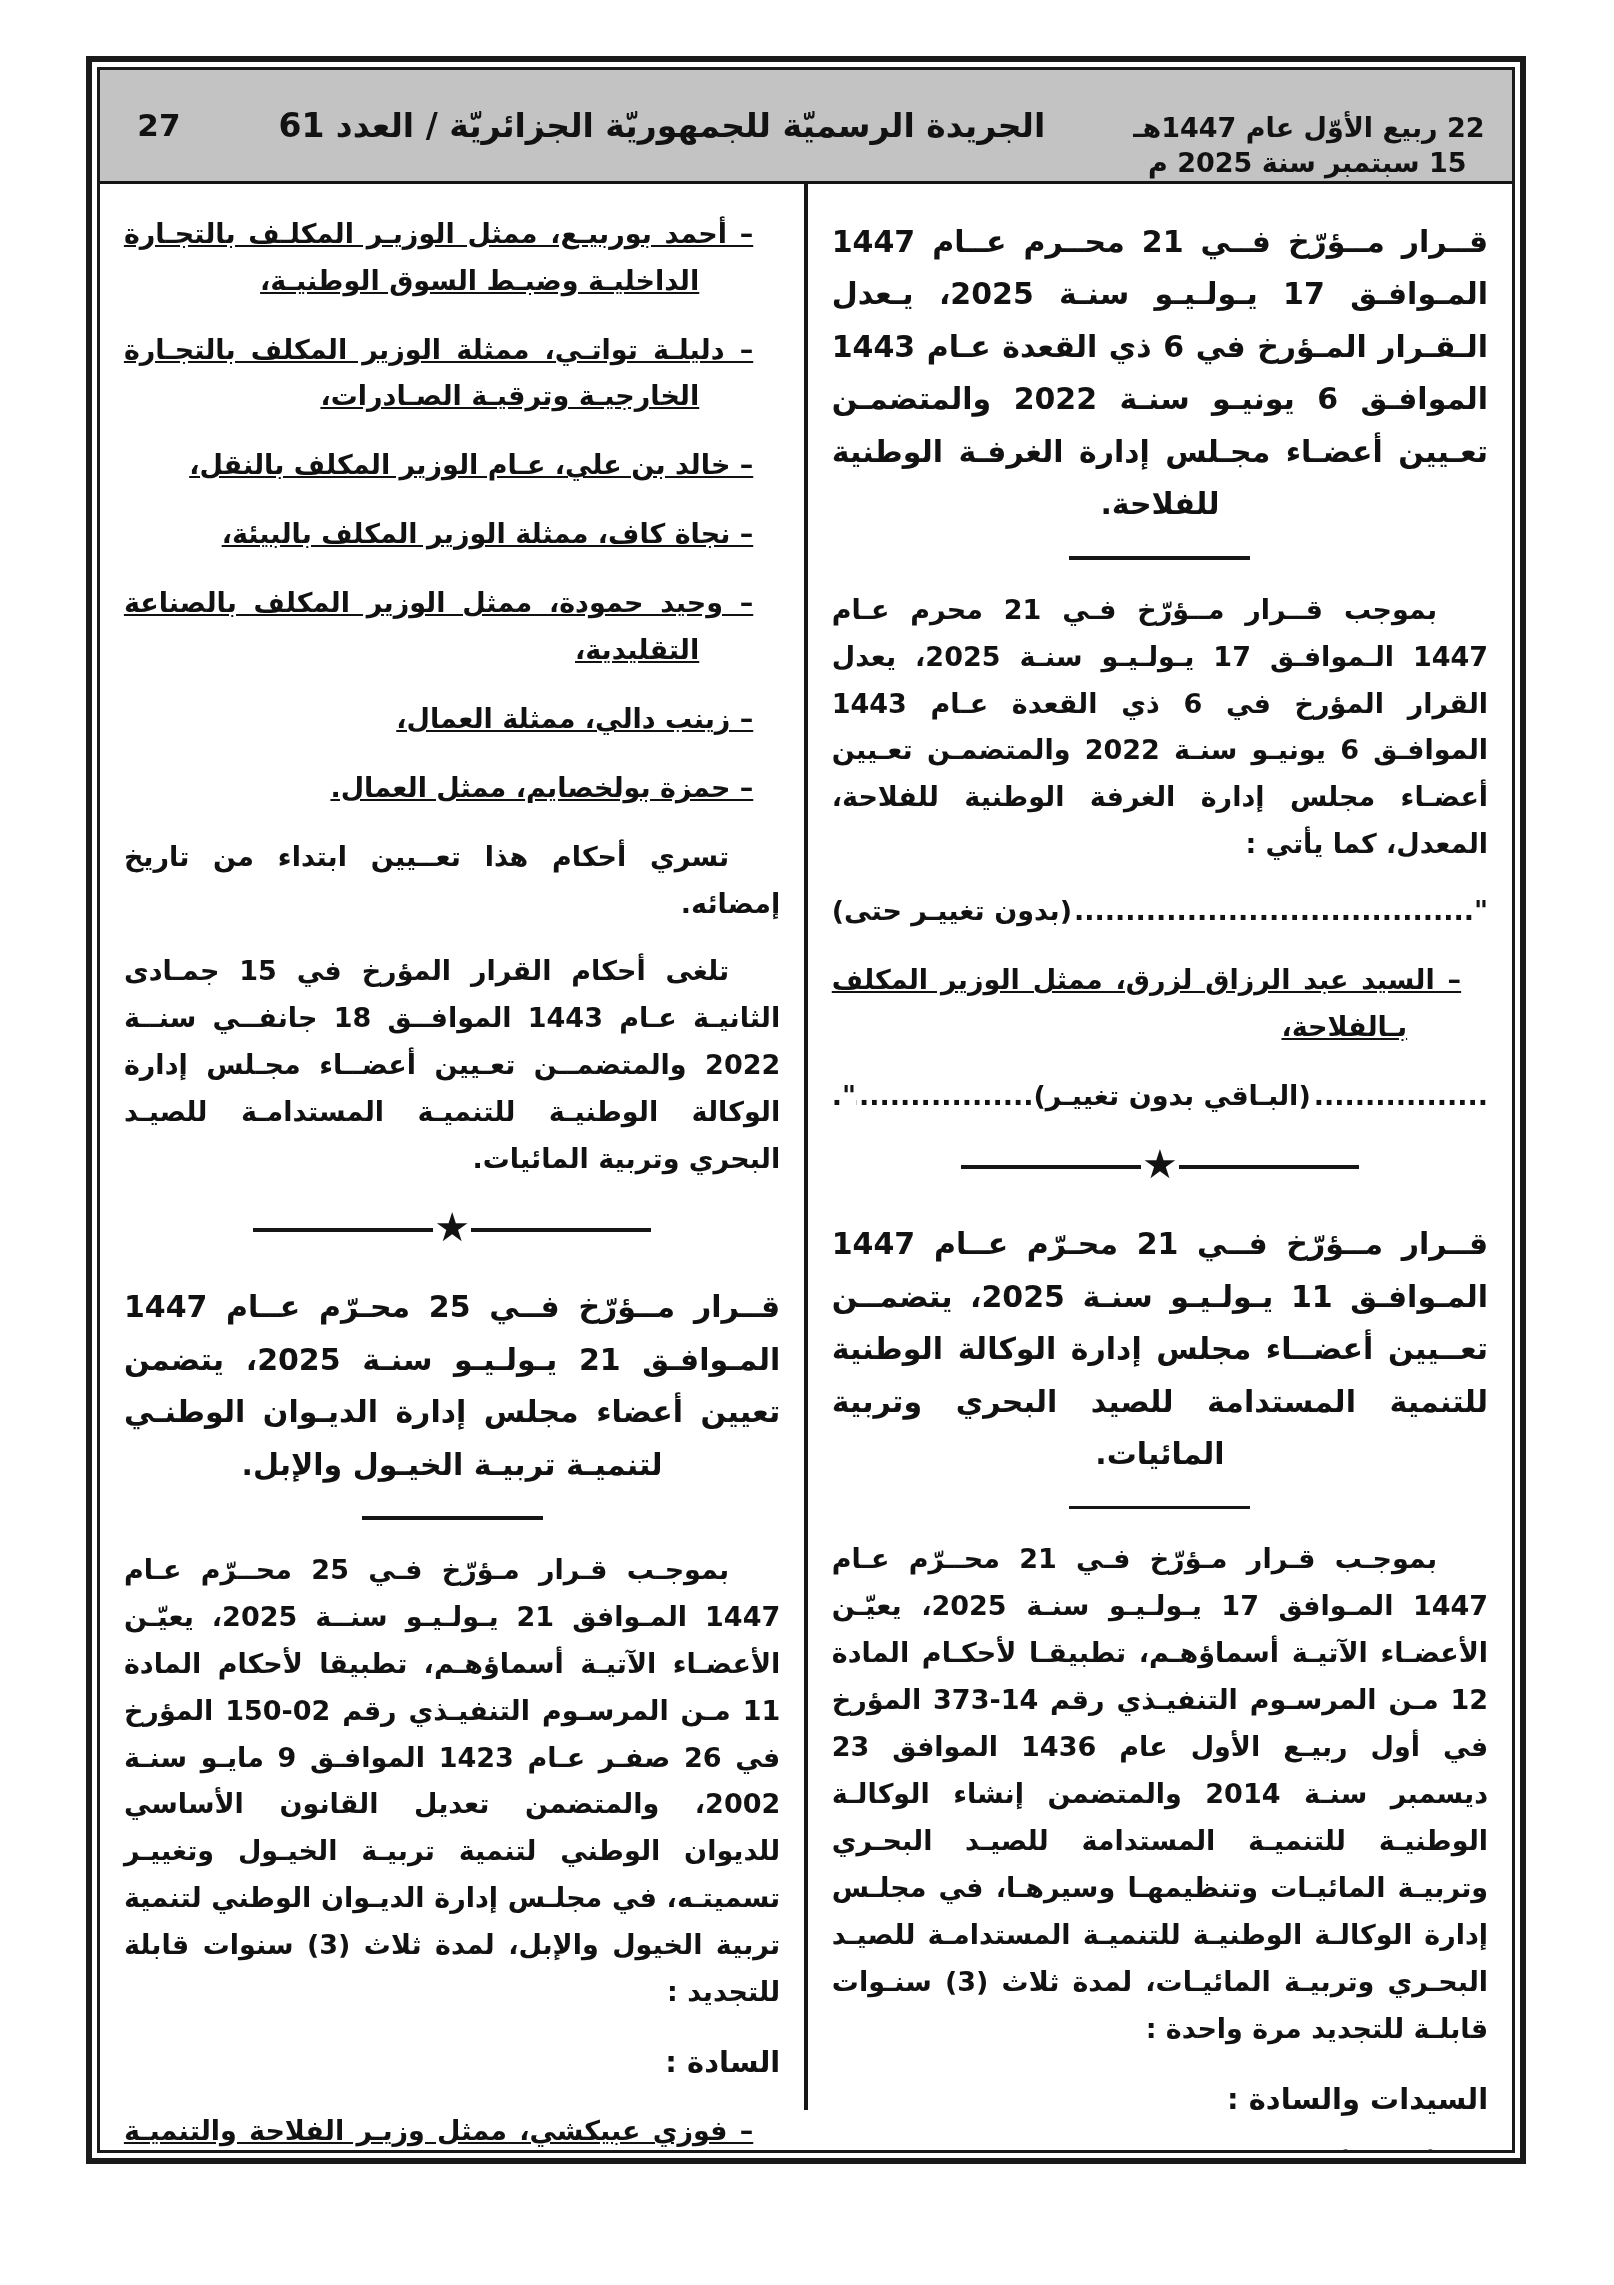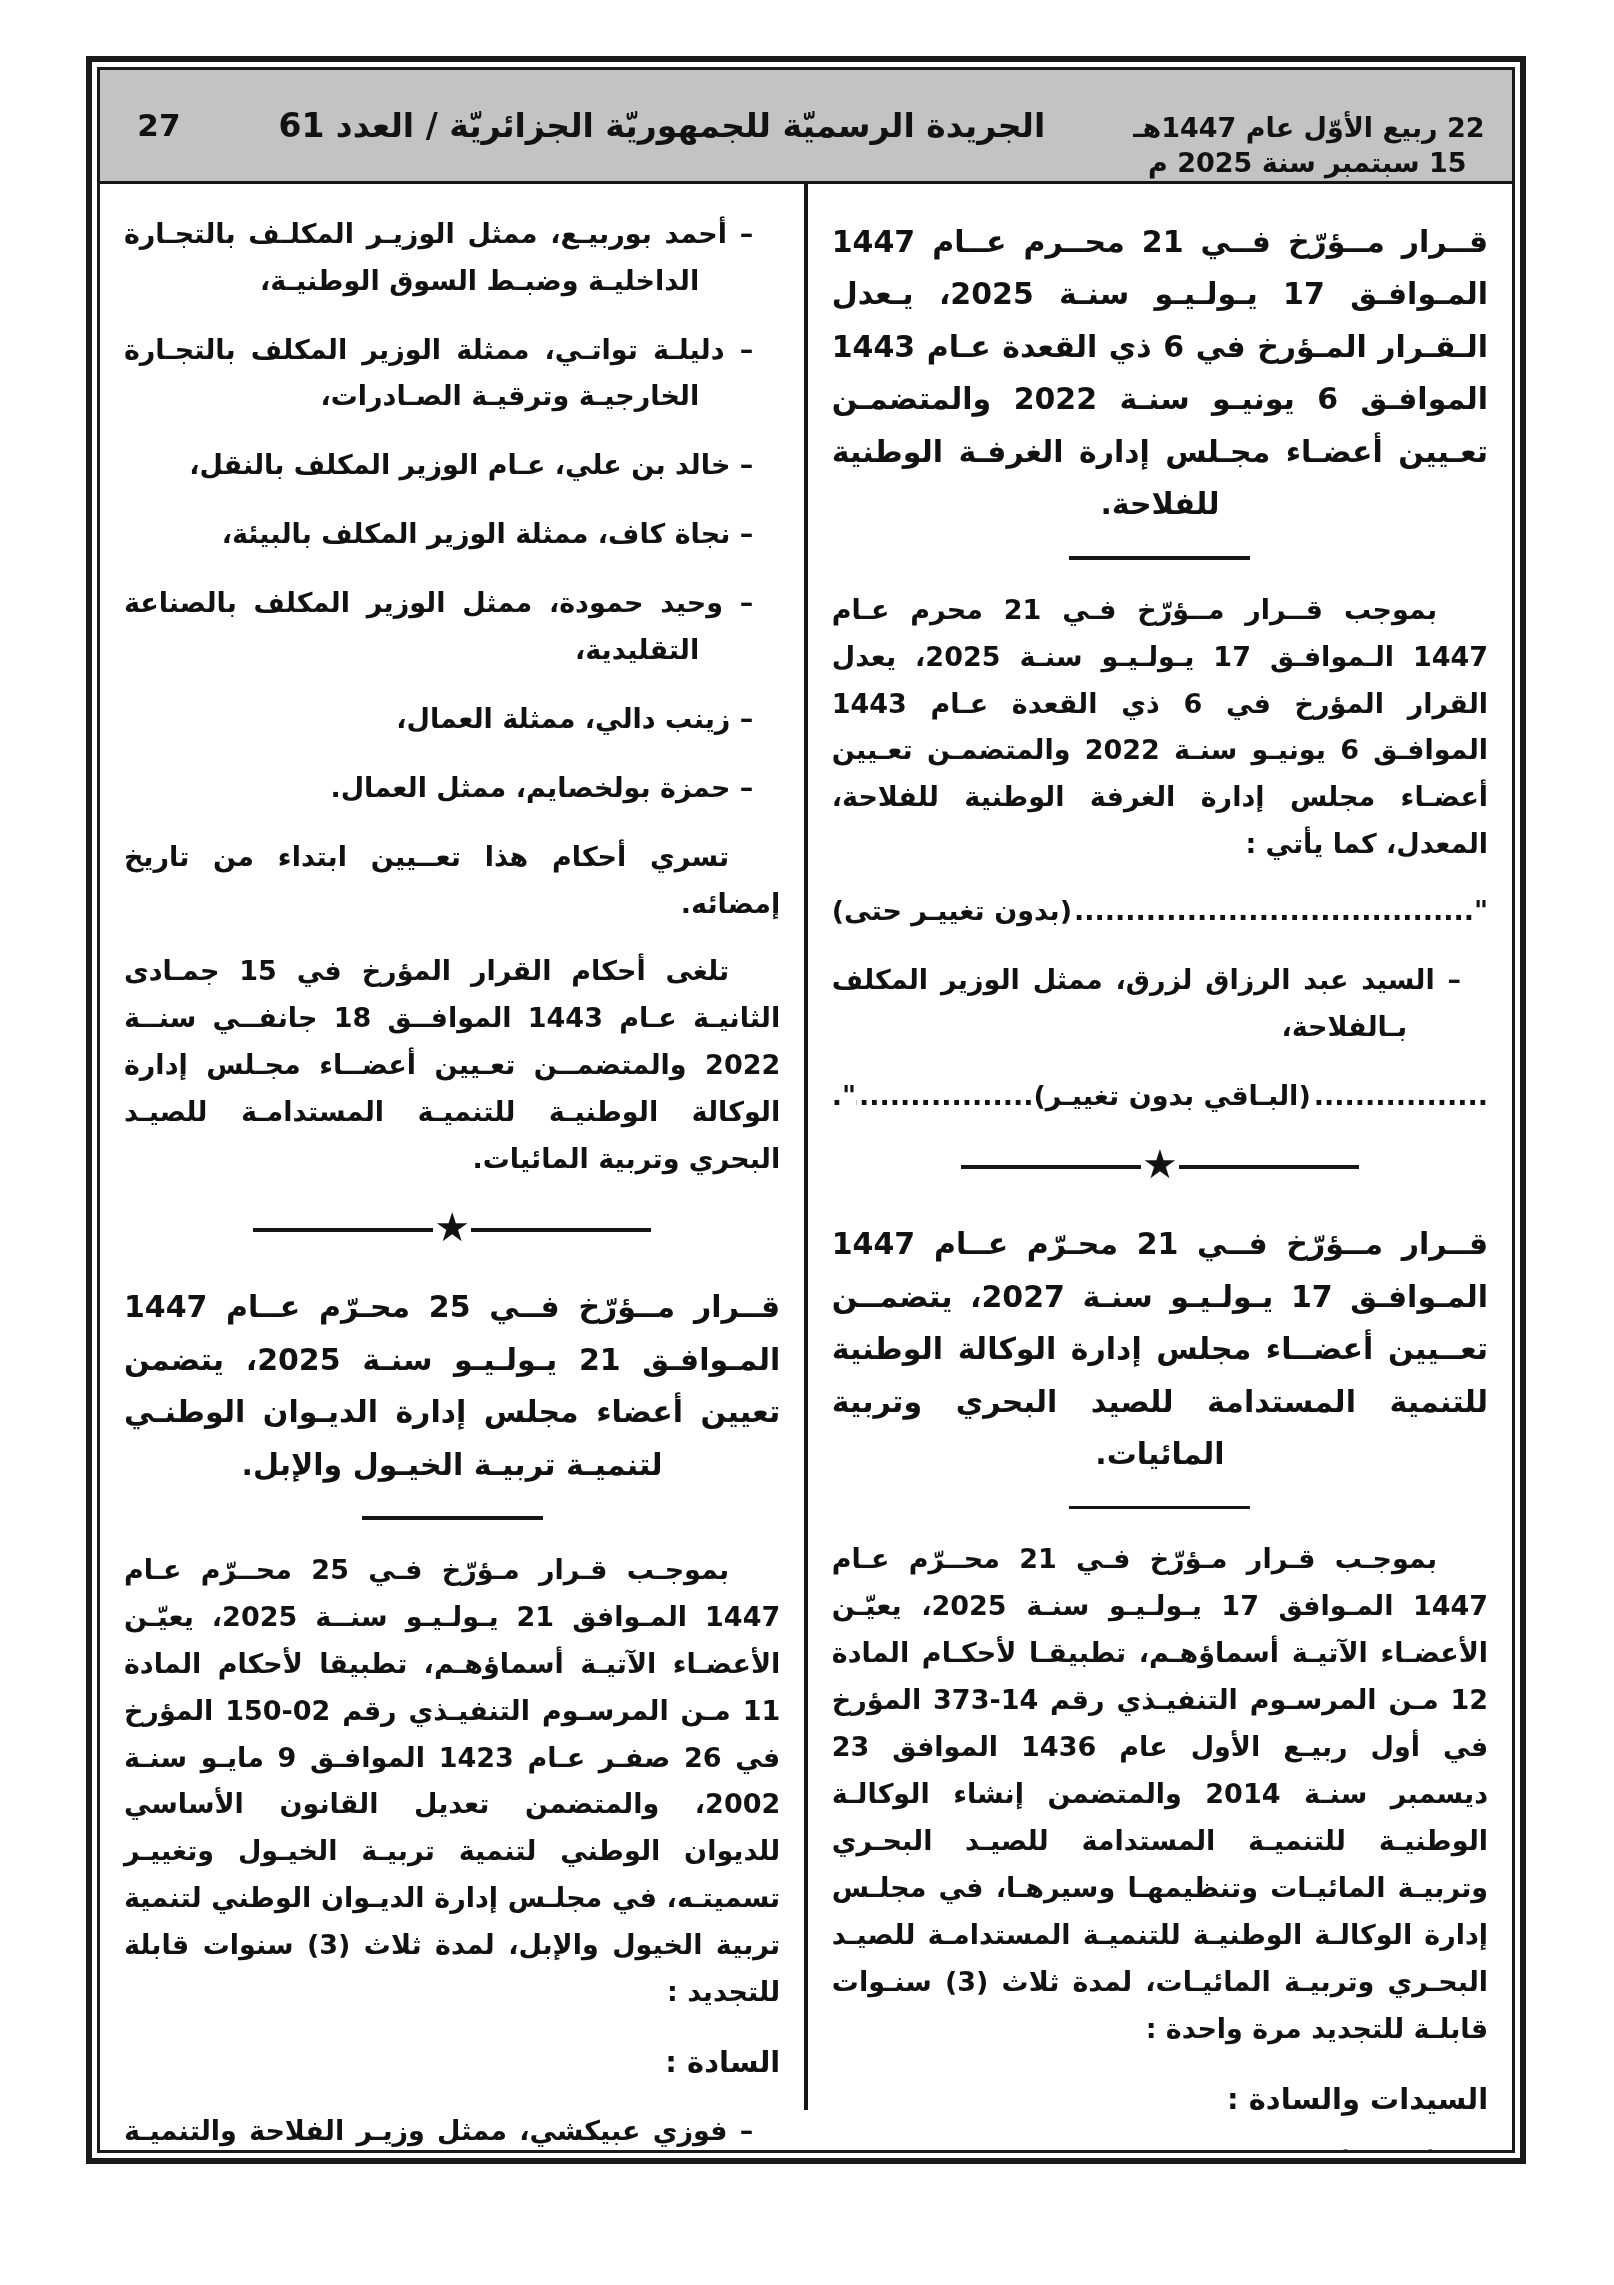--- a/index.html
+++ b/index.html
@@ -107,20 +107,21 @@
     font-weight: bold;
     font-size: 27px;
   }
   .item {
     text-align: justify;
     padding-right: 81px;
     text-indent: -54px;
     margin: 0 0 22px;
     font-weight: bold;
     font-size: 27px;
+    text-decoration: underline;
   }
   .sub-heading {
     font-weight: bold;
     font-size: 29px;
     margin: 21px 0 20px;
   }
   .leader-line {
     display: flex;
     align-items: baseline;
     font-weight: bold;
@@ -191,21 +192,21 @@
             <span class="leader">....................................................</span>
             <span>".</span>
           </div>
 
           <div class="star-sep">
             <span class="rule"></span>
             <span class="star">★</span>
             <span class="rule"></span>
           </div>
 
-          <h2 class="decree-title">قــرار مــؤرّخ فــي 21 محـرّم عــام 1447 المـوافـق 17 يـولـيـو سنـة 2027، يتضمــن تعــيين أعضــاء مجلس إدارة الوكالة الوطنية للتنمية المستدامة للصيد البحري وتربية المائيات.</h2>
+          <h2 class="decree-title">قــرار مــؤرّخ فــي 21 محـرّم عــام 1447 المـوافـق 11 يـولـيـو سنـة 2025، يتضمــن تعــيين أعضــاء مجلس إدارة الوكالة الوطنية للتنمية المستدامة للصيد البحري وتربية المائيات.</h2>
           <div class="hr-short"></div>
 
           <p class="para">بموجـب قـرار مـؤرّخ فـي 21 محــرّم عـام 1447 المـوافق 17 يـولـيـو سنـة 2025، يعيّـن الأعضـاء الآتيـة أسماؤهـم، تطبيقـا لأحكـام المادة 12 مـن المرسـوم التنفيـذي رقم 14‏-‏373 المؤرخ في أول ربيـع الأول عام 1436 الموافق 23 ديسمبر سنـة 2014 والمتضمن إنشاء الوكالـة الوطنيـة للتنميـة المستدامة للصيـد البحـري وتربيـة المائيـات وتنظيمهـا وسيرهـا، في مجلـس إدارة الوكالـة الوطنيـة للتنميـة المستدامـة للصيـد البحـري وتربيـة المائيـات، لمدة ثلاث (3) سنـوات قابلـة للتجديد مرة واحدة :</p>
 
           <h3 class="sub-heading">السيدات والسادة :</h3>
 
           <p class="item">– أعمـر أوشلي، ممثـل الوزيـر المكلـف بالصيـد البحـري، رئيسا،</p>
 
         </section>
 

